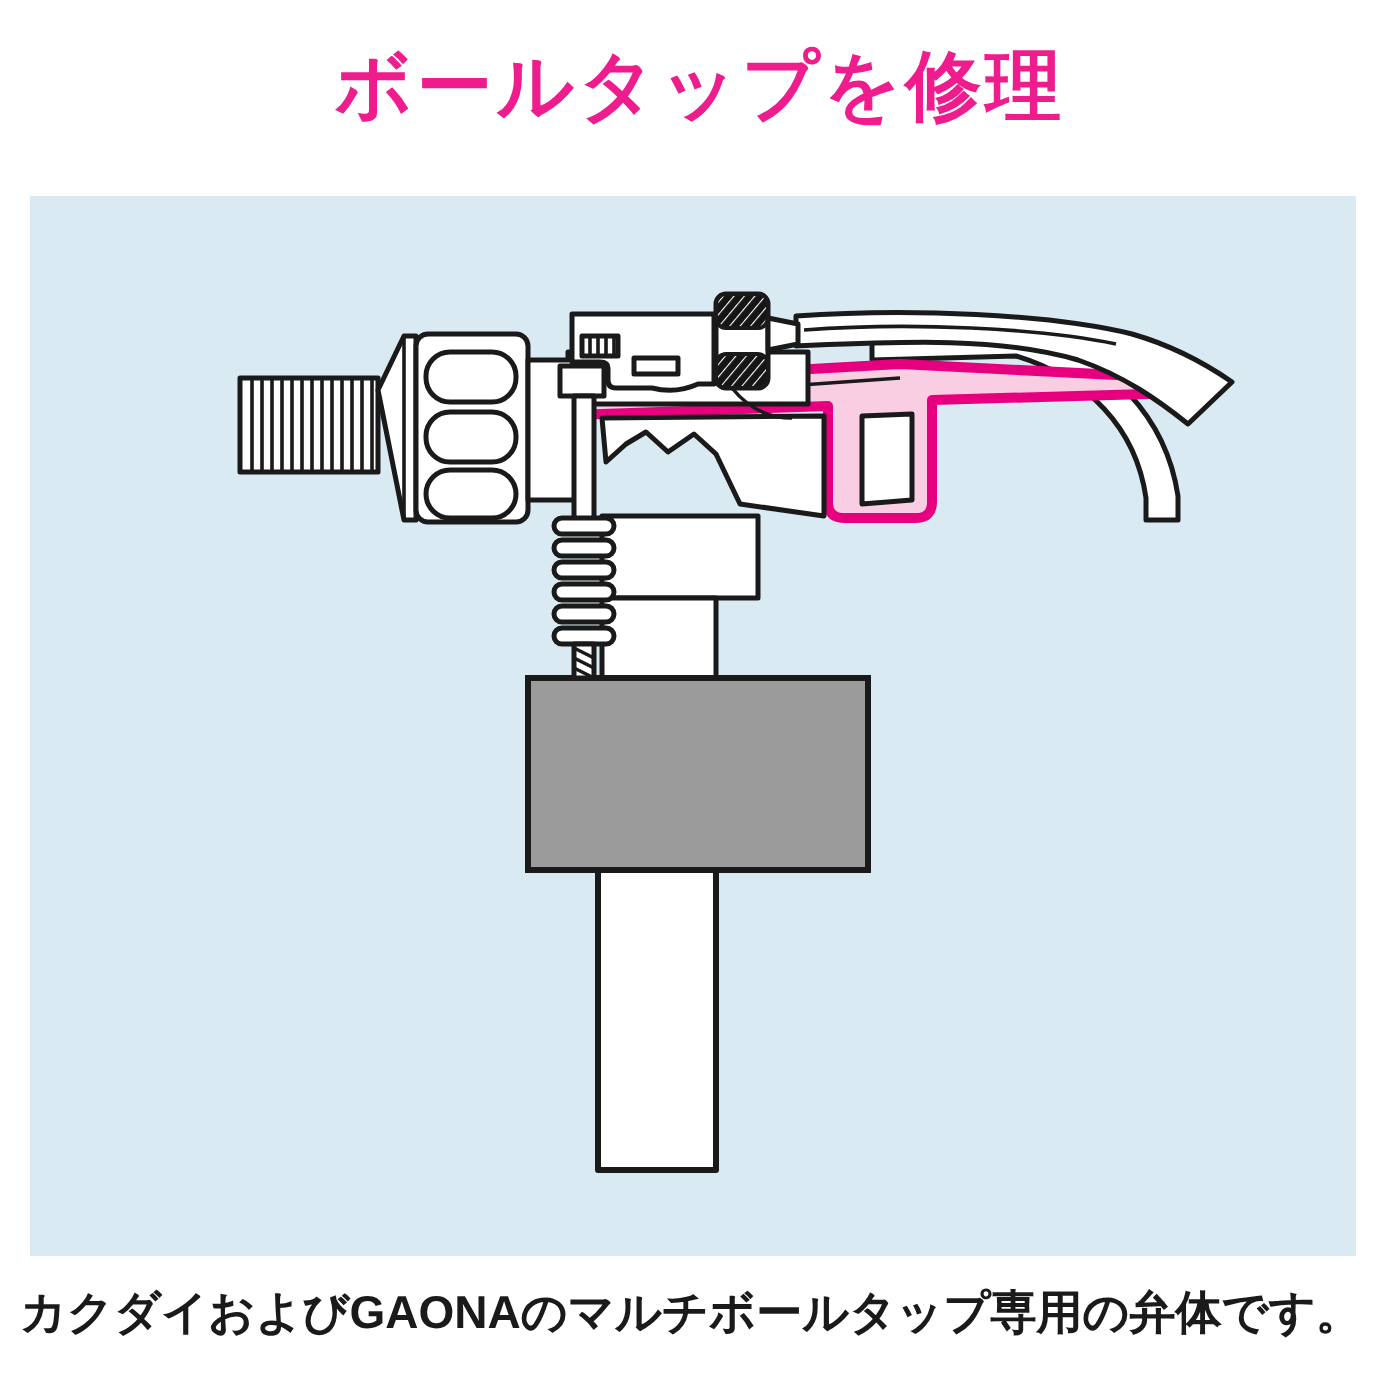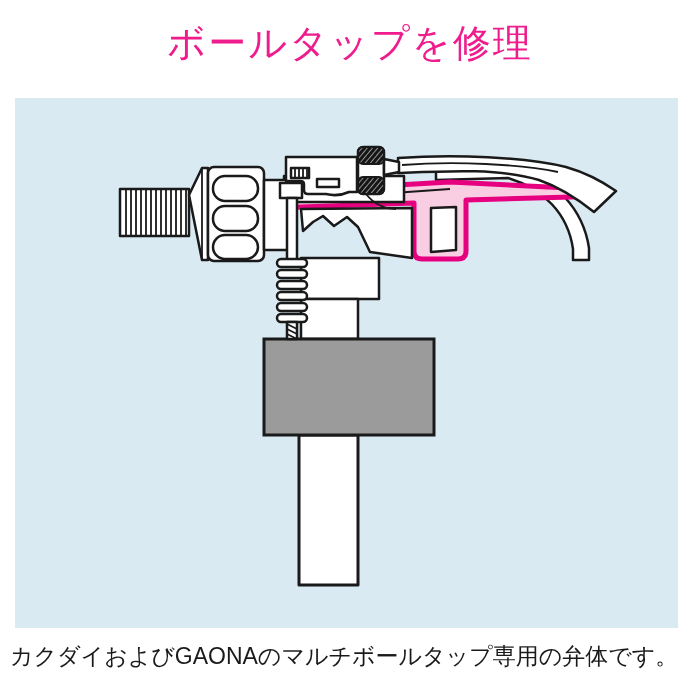--- a/index.html
+++ b/index.html
@@ -2,35 +2,36 @@
 <html style="--title_pink: #ee1c8c; --panel_blue: #d9eaf2; --outline_black: #1a1a1a; --highlight_magenta: #e60080; --highlight_pink: #f9cde2; --tank_gray: #9b9b9b;"><head>
 <meta charset="utf-8">
 <style>
   html,body{margin:0;padding:0;}
   body{
     width:700px;height:700px;position:relative;background:#ffffff;
     font-family:"Liberation Sans","DejaVu Sans",sans-serif;overflow:hidden;
   }
   .title{
     position:absolute;top:18px;left:0;width:700px;margin:0;
-    text-align:center;font-size:38px;font-weight:normal;letter-spacing:2px;
+    text-align:center;font-size:38px;font-weight:bold;letter-spacing:2px;
     color:var(--title_pink,#ee1c8c);
   }
   .diagram-svg{position:absolute;top:0;left:0;}
   .panel-bg{fill:var(--panel_blue,#d9eaf2);}
   .ln{fill:#ffffff;stroke:var(--outline_black,#1a1a1a);stroke-width:2.5;stroke-linejoin:round;}
   .ln3{fill:#ffffff;stroke:var(--outline_black,#1a1a1a);stroke-width:3;stroke-linejoin:round;}
   .thin{fill:none;stroke:var(--outline_black,#1a1a1a);stroke-width:1.8;}
   .hl{fill:var(--highlight_pink,#f9cde2);stroke:var(--highlight_magenta,#e60080);
       stroke-width:5;stroke-linejoin:round;}
   .gray{fill:var(--tank_gray,#9b9b9b);stroke:var(--outline_black,#1a1a1a);stroke-width:3;}
   .caption{
     position:absolute;top:641px;left:10px;width:690px;margin:0;
     font-size:23px;letter-spacing:0px;color:var(--outline_black,#1a1a1a);
     white-space:nowrap;
+    font-weight:bold;
   }
 </style>
 </head>
 <body>
 
 <h1 class="title">ボールタップを修理</h1>
 
 <svg class="diagram-svg" width="700" height="700" viewBox="0 0 700 700">
   <defs>
     <pattern id="knurl" patternUnits="userSpaceOnUse" width="4" height="4" patternTransform="rotate(40)">

